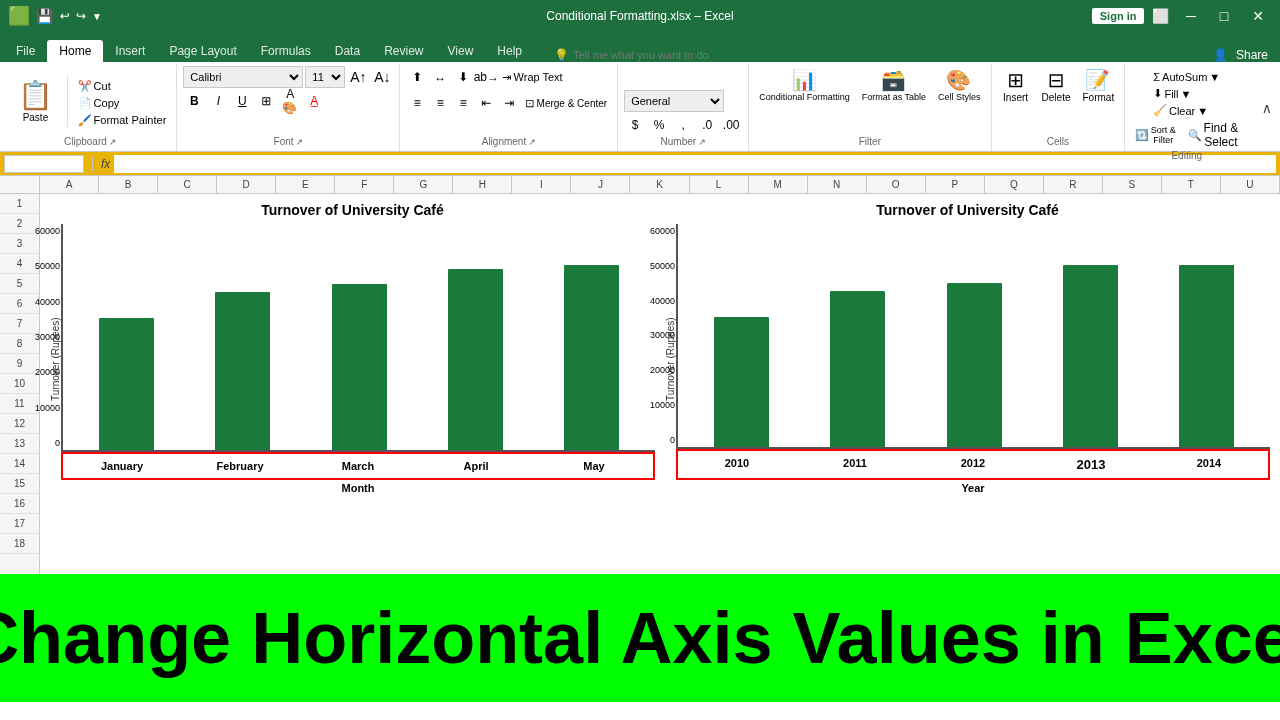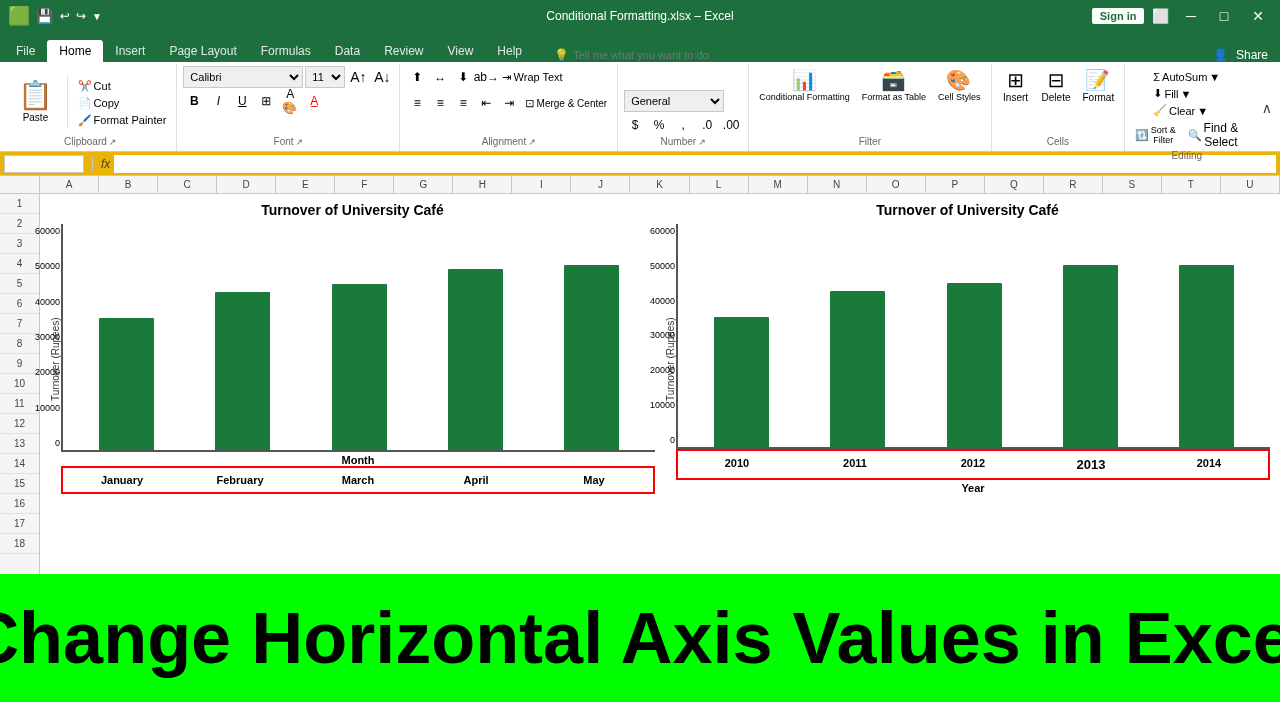--- a/index.html
+++ b/index.html
@@ -551,28 +551,28 @@
                   <div style="display: flex; flex-direction: column; align-items: center; justify-content: flex-end; flex: 1 1 0%; height: 100%;">
                     <div style="height: 80%; width: 55px; background: rgb(26, 122, 60); border-radius: 1px 1px 0px 0px;"></div>
                   </div>
                   <div style="display: flex; flex-direction: column; align-items: center; justify-content: flex-end; flex: 1 1 0%; height: 100%;">
                     <div style="height: 81.6667%; width: 55px; background: rgb(26, 122, 60); border-radius: 1px 1px 0px 0px;"></div>
                   </div>
                 </div>
             </div>
 
             <div style="position:relative; margin-top:0;">
-              <div style="text-align:center; font-size:11px; font-weight:600; margin-top:2px;">Month</div>
               <div id="chart1-xlabels" style="display:flex; border:2px solid red; margin-left:0; padding: 4px 0;">
                   <div style="flex: 1 1 0%; text-align: center; font-size: 11px; font-weight: 600; padding: 2px 0px;">January</div>
                   <div style="flex: 1 1 0%; text-align: center; font-size: 11px; font-weight: 600; padding: 2px 0px;">February</div>
                   <div style="flex: 1 1 0%; text-align: center; font-size: 11px; font-weight: 600; padding: 2px 0px;">March</div>
                   <div style="flex: 1 1 0%; text-align: center; font-size: 11px; font-weight: 600; padding: 2px 0px;">April</div>
                   <div style="flex: 1 1 0%; text-align: center; font-size: 11px; font-weight: 600; padding: 2px 0px;">May</div>
                 </div>
+              <div style="text-align:center; font-size:11px; font-weight:600; margin-top:2px;">Month</div>
             </div>
           </div>
         </div>
       </div>
 
       <div style="flex:1; position:relative;">
         <div style="text-align:center; font-weight:bold; font-size:14px; margin-bottom:6px;">Turnover of University Café</div>
         <div style="display:flex; height:270px; position:relative;">
           <div style="writing-mode:vertical-rl; transform:rotate(180deg); font-size:10px; text-align:center; white-space:nowrap; color:#333;">Turnover (Rupees)</div>
           <div style="flex:1; display:flex; flex-direction:column; position:relative;">

